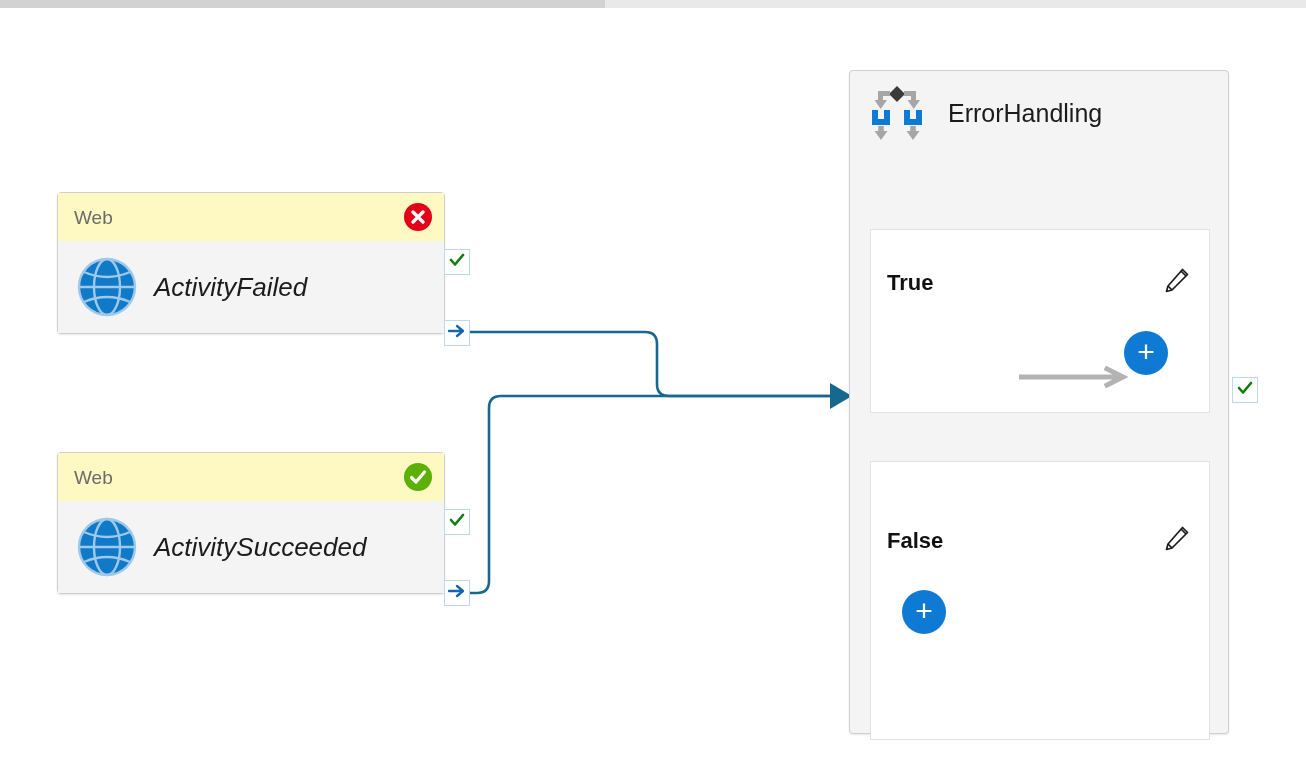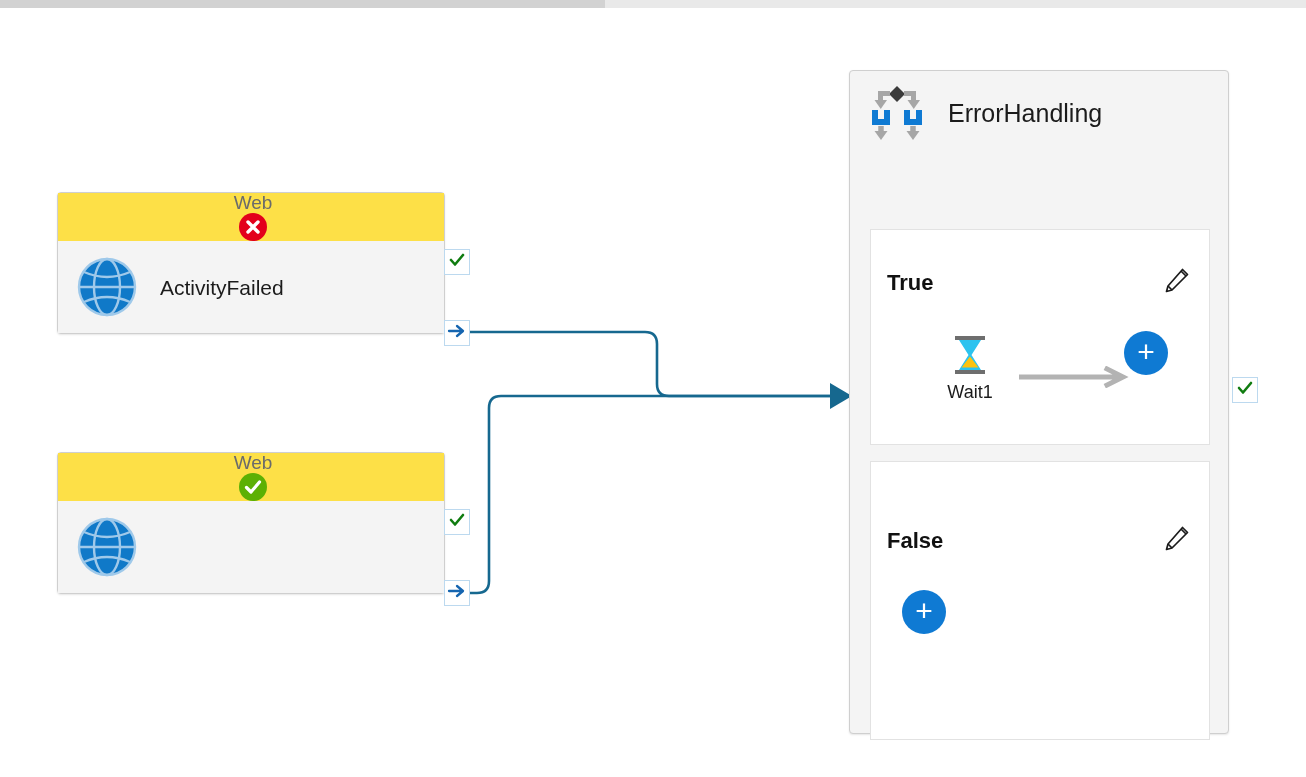--- a/index.html
+++ b/index.html
@@ -37,26 +37,25 @@
     position: absolute;
     width: 388px;
     background: #f4f4f4;
     border: 1px solid #cfcfcf;
     border-radius: 4px;
     box-shadow: 0 1px 2px rgba(0,0,0,0.10);
     box-sizing: border-box;
   }
   .activity-card .card-header {
     height: 48px;
-    background: #fde047;
+    background: #fef9c3;
     display: flex;
     align-items: center;
     padding: 0 12px 0 16px;
     box-sizing: border-box;
-    flex-direction: column;
   }
   .activity-card .card-title {
     font-size: 19px;
     color: #6b6b6b;
     flex: 1 1 auto;
     line-height: 1;
   }
   .status-badge {
     width: 28px;
     height: 28px;
@@ -70,24 +69,25 @@
 
   .activity-card .card-body {
     height: 92px;
     background: #f4f4f4;
     display: flex;
     align-items: center;
     padding-left: 18px;
     box-sizing: border-box;
   }
   .activity-card .card-body .name {
-    font-size: 21px;
+    font-size: 26px;
     color: #1b1b1b;
-    margin-left: 22px;
-    line-height: 1;
+    margin-left: 16px;
+    line-height: 1;
+    font-style: italic;
   }
   .globe-icon { width: 62px; height: 62px; flex: 0 0 auto; }
 
   
   .port {
     position: absolute;
     width: 26px;
     height: 26px;
     background: #ffffff;
     border: 1px solid #bcd9ef;
@@ -155,21 +155,21 @@
 
   
   .branch-box {
     position: absolute;
     left: 20px;
     width: 340px;
     background: #ffffff;
     border: 1px solid #e2e2e2;
     box-sizing: border-box;
   }
-  #branch-true  { top: 158px; height: 216px; }
+  #branch-true  { top: 158px; height: 184px; }
   #branch-false { top: 390px; height: 279px; }
 
   .branch-label {
     position: absolute;
     left: 16px;
     font-size: 22px;
     font-weight: bold;
     color: #111111;
     line-height: 1;
   }
@@ -308,20 +308,21 @@
         <circle cx="31" cy="31" r="28" fill="#1079c8"></circle>
         <g stroke="#9fc9ea" stroke-width="2.4" fill="none">
           <circle cx="31" cy="31" r="28"></circle>
           <ellipse cx="31" cy="31" rx="13" ry="28"></ellipse>
           <line x1="3" y1="31" x2="59" y2="31"></line>
           <path d="M 8 16 Q 31 26 54 16"></path>
           <path d="M 8 46 Q 31 36 54 46"></path>
         </g>
       </svg>
     </span>
+    <span class="name">ActivitySucceeded</span>
   </div>
   <div class="port" style="left:386px; top:56px;">
     <span>
       <svg width="18" height="18" viewBox="0 0 18 18">
         <path d="M 3 9 L 7 13.5 L 15 4" stroke="#107c10" stroke-width="2.6" fill="none" stroke-linecap="round" stroke-linejoin="round"></path>
       </svg>
     </span>
   </div>
   <div class="port" style="left:386px; top:127px;">
     <span>
@@ -371,32 +372,20 @@
     <span class="pencil-icon">
       <svg width="28" height="28" viewBox="0 0 28 28">
         <g stroke="#1b1b1b" stroke-width="1.7" fill="none" stroke-linejoin="round">
           <path d="M 19.5 3.5 L 24.5 8.5 L 9 24 L 3.5 25.5 L 5 20 Z"></path>
           <path d="M 18 5 L 23 10"></path>
           <path d="M 5 20 L 9 24"></path>
         </g>
       </svg>
     </span>
 
-    <div class="wait-activity">
-      <span class="hourglass">
-        <svg width="38" height="42" viewBox="0 0 38 42">
-          <rect x="4" y="2" width="30" height="4" fill="#6e6e6e"></rect>
-          <rect x="4" y="36" width="30" height="4" fill="#6e6e6e"></rect>
-          <path d="M 8 6 L 30 6 L 20.5 21 L 30 36 L 8 36 L 17.5 21 Z" fill="#2cc3ef"></path>
-          <path d="M 10.5 33.5 L 27.5 33.5 L 19 22.5 Z" fill="#ffc20e"></path>
-          <path d="M 12.5 8.5 L 25.5 8.5 L 19 18 Z" fill="#2cc3ef"></path>
-        </svg>
-      </span>
-      <div class="wait-label">Wait1</div>
-    </div>
 
     <span class="inner-arrow">
       <svg width="110" height="22" viewBox="0 0 110 22">
         <path d="M 2 11 L 98 11 M 88 3 L 104 11 L 88 19" stroke="#b3b3b3" stroke-width="5" fill="none" stroke-linecap="square" stroke-linejoin="miter"></path>
       </svg>
     </span>
 
     <div class="add-button" id="true-add-button">
       <span class="plus-glyph">+</span>
     </div>

